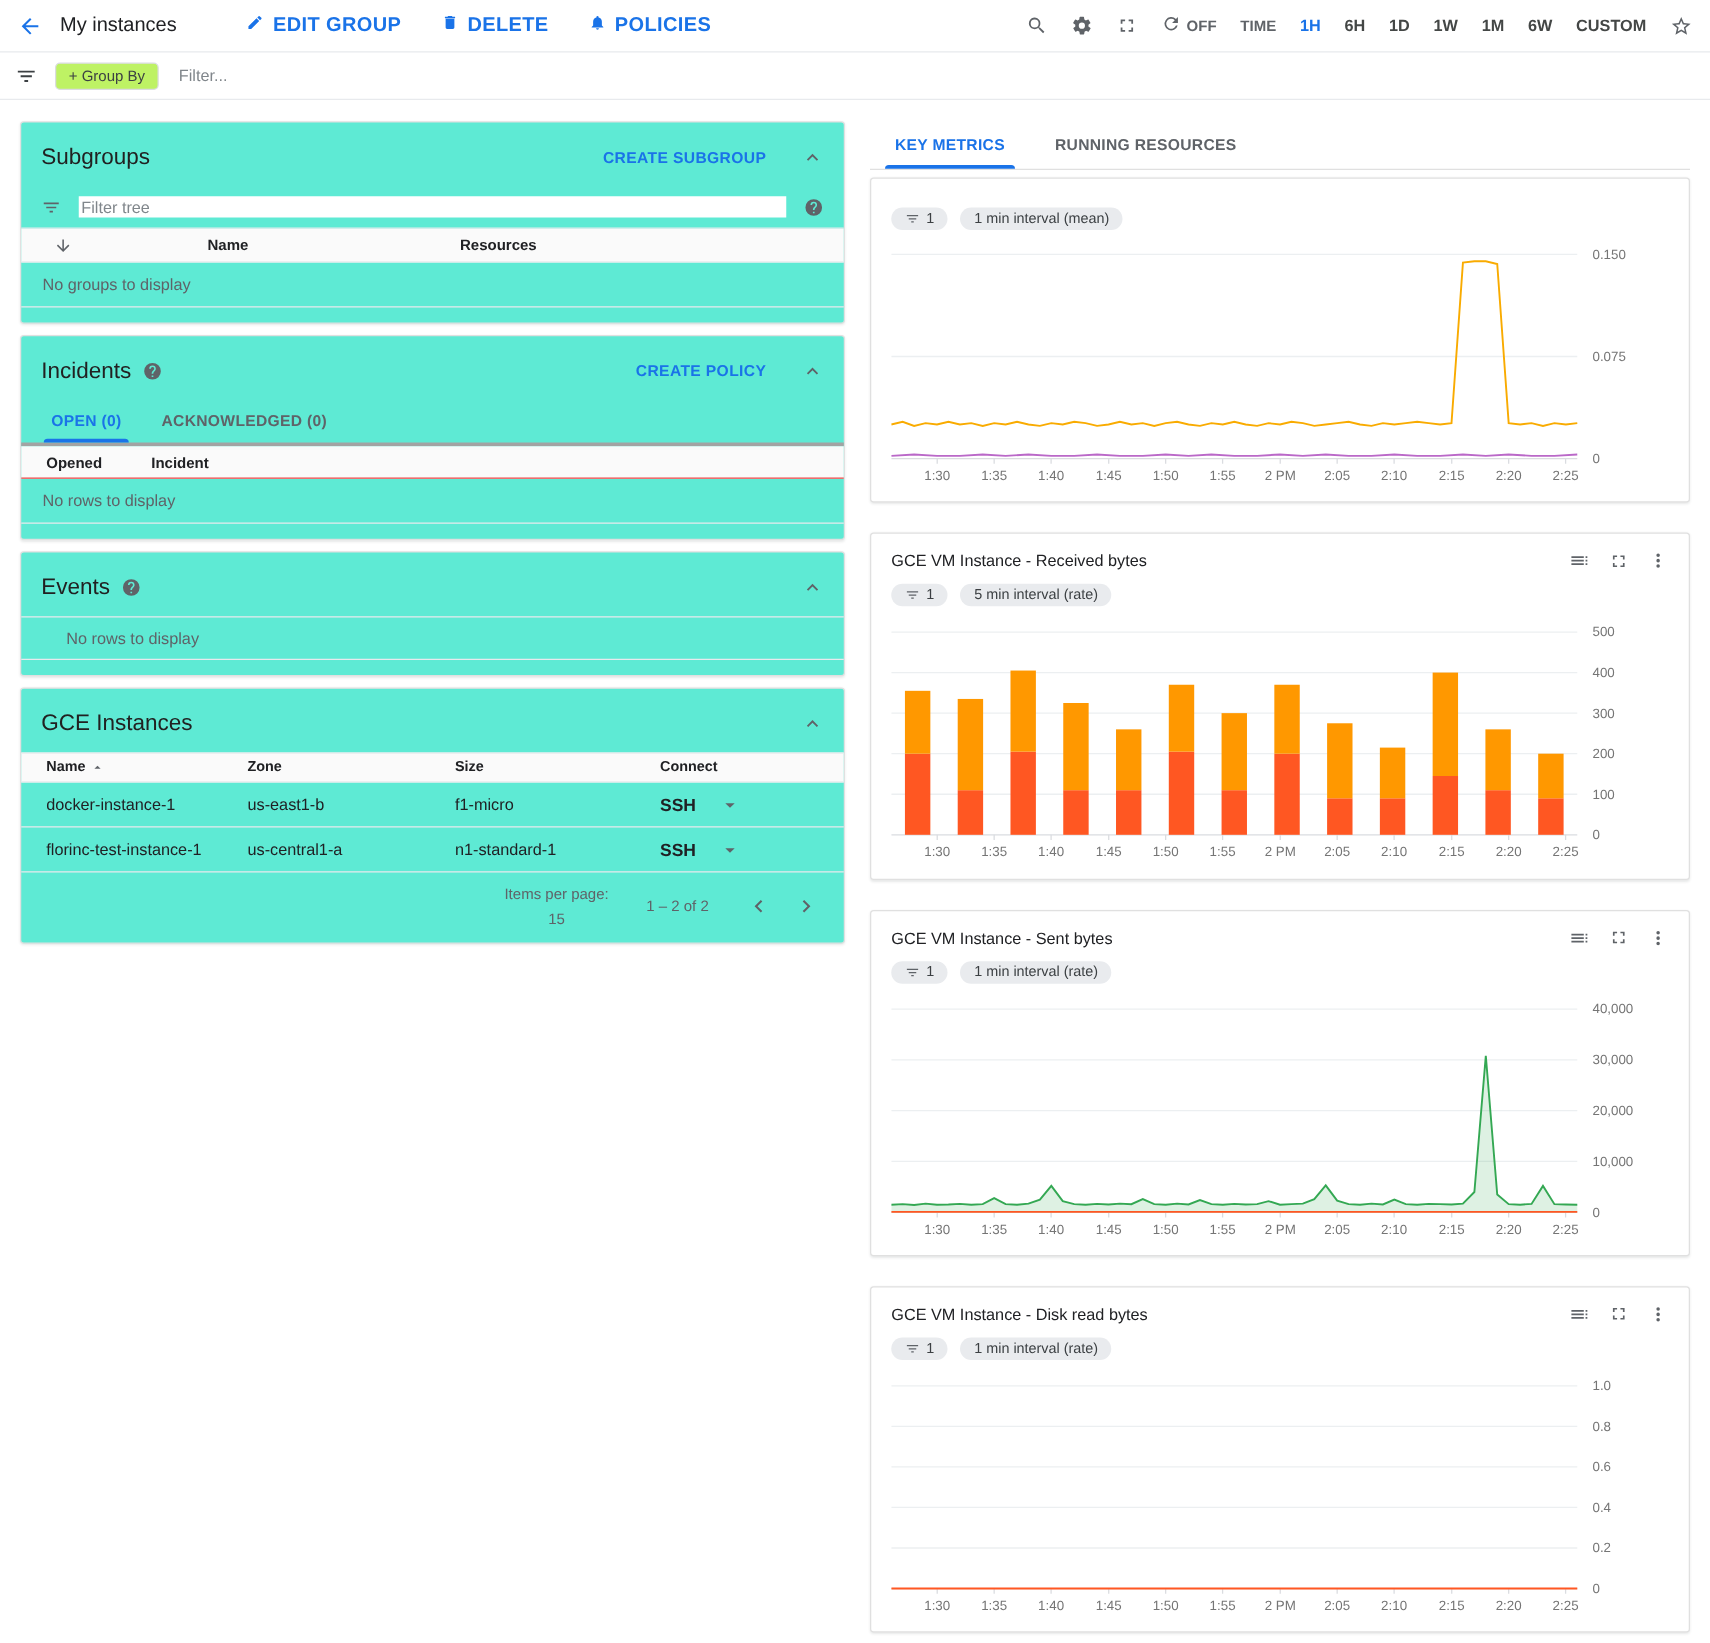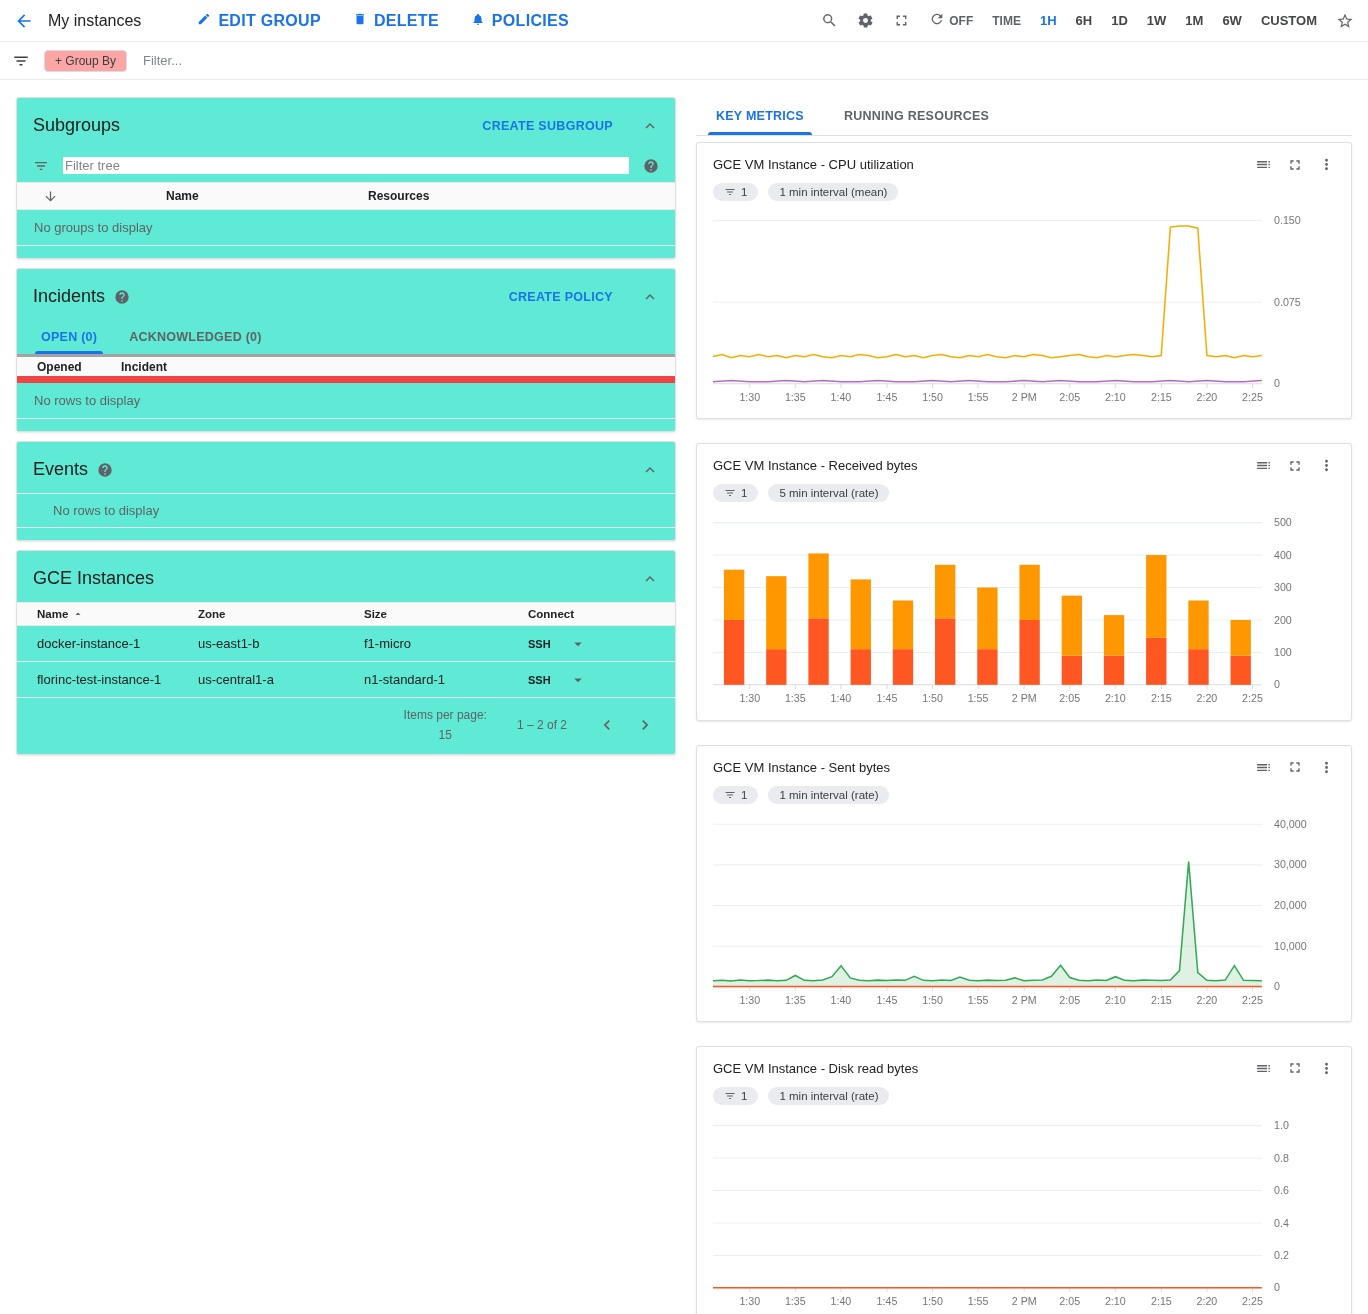--- a/index.html
+++ b/index.html
@@ -13,21 +13,21 @@
   .action-btn { display: flex; align-items: center; gap: 7px; color: #1a73e8; font-size: 16px; font-weight: 700; letter-spacing: .3px; margin-right: 32px; cursor: pointer; }
   .topbar-right { margin-left: auto; display: flex; align-items: center; gap: 19px; color: #5f6368; }
   .icon-btn { display: flex; align-items: center; color: #5f6368; cursor: pointer; }
   .refresh-group { display: flex; align-items: center; gap: 4px; font-size: 12px; font-weight: 700; color: #5f6368; cursor: pointer; }
   .time-label { font-size: 12px; font-weight: 700; color: #5f6368; }
   .time-range { font-size: 13px; font-weight: 700; color: #444746; cursor: pointer; }
   .time-range.active { color: #1a73e8; }
 
   
   .filterbar { display: flex; align-items: center; height: 38px; padding: 0 12px; gap: 14px; border-bottom: 1px solid #e8eaed; }
-  .chip-groupby { display: inline-flex; align-items: center; background: #fca5a5; border: 1px solid #dadce0; border-radius: 4px; padding: 3px 10px; font-size: 12px; color: #3c4043; cursor: pointer; white-space: nowrap; }
+  .chip-groupby { display: inline-flex; align-items: center; background: #bef264; border: 1px solid #dadce0; border-radius: 4px; padding: 3px 10px; font-size: 12px; color: #3c4043; cursor: pointer; white-space: nowrap; }
   .filter-input { border: none; outline: none; flex: 1; font-size: 13px; color: #202124; font-family: "Liberation Sans", sans-serif; }
   .filter-input::placeholder { color: #80868b; }
 
   
   .content { display: flex; align-items: flex-start; gap: 20px; padding: 17px 16px 30px 16px; }
   .left-col { width: 660px; flex: none; }
   .right-col { flex: 1; min-width: 0; }
 
   
   .card { background: #5eead4; border: 1px solid #e0e0e0; border-radius: 3px; box-shadow: 0 1px 2px rgba(60,64,67,.12); margin-bottom: 9px; }
@@ -45,29 +45,29 @@
   .sub-head .arrow-cell { padding-left: 26px; color: #5f6368; display: flex; align-items: center; }
 
   .empty-row { padding: 10px 16px 10px 17px; font-size: 13px; color: #5f6368; border-bottom: 1px solid #e8eaed; }
   .card-pad { height: 12px; }
 
   .tabs { display: flex; padding: 0 8px; border-bottom: 3px solid #a3a3a3; }
   .tab { padding: 10px 16px; font-size: 12.5px; font-weight: 700; letter-spacing: .25px; color: #5f6368; position: relative; cursor: pointer; white-space: nowrap; }
   .tab.active { color: #1a73e8; }
   .tab.active::after { content: ""; position: absolute; left: 10px; right: 10px; bottom: 0; height: 3px; background: #1a73e8; border-radius: 3px 3px 0 0; }
 
-  .inc-head { display: grid; grid-template-columns: 84px 1fr; background: #fafafa; border-bottom: 7px solid #ef4444; height: 26px; align-items: center; padding-left: 20px; font-size: 12px; font-weight: 700; color: #202124; }
+  .inc-head { display: grid; grid-template-columns: 84px 1fr; background: #fafafa; border-bottom: 1px solid #ef4444; height: 26px; align-items: center; padding-left: 20px; font-size: 12px; font-weight: 700; color: #202124; }
 
   .events-empty { border-top: 1px solid #e8eaed; border-bottom: 1px solid #e8eaed; padding: 9px 16px 9px 36px; font-size: 13px; color: #5f6368; }
 
   .gce-head { display: grid; grid-template-columns: 161px 166px 164px 1fr; align-items: center; background: #fafafa; border-top: 1px solid #e8eaed; border-bottom: 1px solid #e8eaed; height: 24px; padding-left: 20px; font-size: 11.5px; font-weight: 700; color: #202124; }
   .gce-head .name-cell { display: flex; align-items: center; gap: 4px; cursor: pointer; }
   .gce-row { display: grid; grid-template-columns: 161px 166px 164px 1fr; align-items: center; height: 36px; padding-left: 20px; font-size: 13px; color: #202124; border-bottom: 1px solid #e8eaed; }
   .ssh-cell { display: flex; align-items: center; gap: 18px; }
-  .ssh-label { font-weight: 700; font-size: 11px; color: #202124; cursor: pointer; }
+  .ssh-label { font-weight: 700; font-size: 14px; color: #202124; cursor: pointer; }
   .caret-btn { display: flex; align-items: center; color: #5f6368; cursor: pointer; }
 
   .table-footer { display: flex; justify-content: flex-end; align-items: center; gap: 30px; padding: 10px 20px 12px 20px; font-size: 12px; color: #5f6368; }
   .ipp-group { display: flex; align-items: center; gap: 6px; flex-direction: column; }
   .pager { display: flex; align-items: center; gap: 18px; }
   .pager .nav { display: flex; align-items: center; color: #5f6368; cursor: pointer; }
 
   
   .metrics-tabs { display: flex; border-bottom: 1px solid #e0e0e0; }
   .metric-tab { padding: 12px 20px; font-size: 12.5px; font-weight: 700; letter-spacing: .25px; color: #5f6368; position: relative; cursor: pointer; white-space: nowrap; }
@@ -333,40 +333,20 @@
     </div>
   </div>
 
   <div class="right-col">
     <div class="metrics-tabs">
       <span class="metric-tab active">KEY METRICS</span>
       <span class="metric-tab">RUNNING RESOURCES</span>
     </div>
 
     <div class="chart-card">
-      <div class="chart-head">
-        <span class="chart-title">GCE VM Instance - CPU utilization</span>
-        <span class="chart-icons">
-          <span class="icon-btn">
-              <svg viewBox="0 0 24 24" width="17" height="17">
-                <path d="M3 9h14V7H3v2zm0 4h14v-2H3v2zm0 4h14v-2H3v2zm16 0h2v-2h-2v2zm0-10v2h2V7h-2zm0 6h2v-2h-2v2z" fill="currentColor"></path>
-              </svg>
-            </span>
-          <span class="icon-btn">
-              <svg viewBox="0 0 24 24" width="16" height="16">
-                <path d="M7 14H5v5h5v-2H7v-3zm-2-4h2V7h3V5H5v5zm12 7h-3v2h5v-5h-2v3zM14 5v2h3v3h2V5h-5z" fill="currentColor"></path>
-              </svg>
-            </span>
-          <span class="icon-btn">
-              <svg viewBox="0 0 24 24" width="17" height="17">
-                <path d="M12 8a2 2 0 1 0 0-4 2 2 0 0 0 0 4zm0 2a2 2 0 1 0 0 4 2 2 0 0 0 0-4zm0 6a2 2 0 1 0 0 4 2 2 0 0 0 0-4z" fill="currentColor"></path>
-              </svg>
-            </span>
-        </span>
-      </div>
       <div class="chip-row">
         <span class="chip">
           <span class="mini-icon">
               <svg viewBox="0 0 24 24" width="12" height="12">
                 <path d="M10 18h4v-2h-4v2zM3 6v2h18V6H3zm3 7h12v-2H6v2z" fill="currentColor"></path>
               </svg>
             </span>
           <span>1</span>
         </span>
         <span class="chip">

